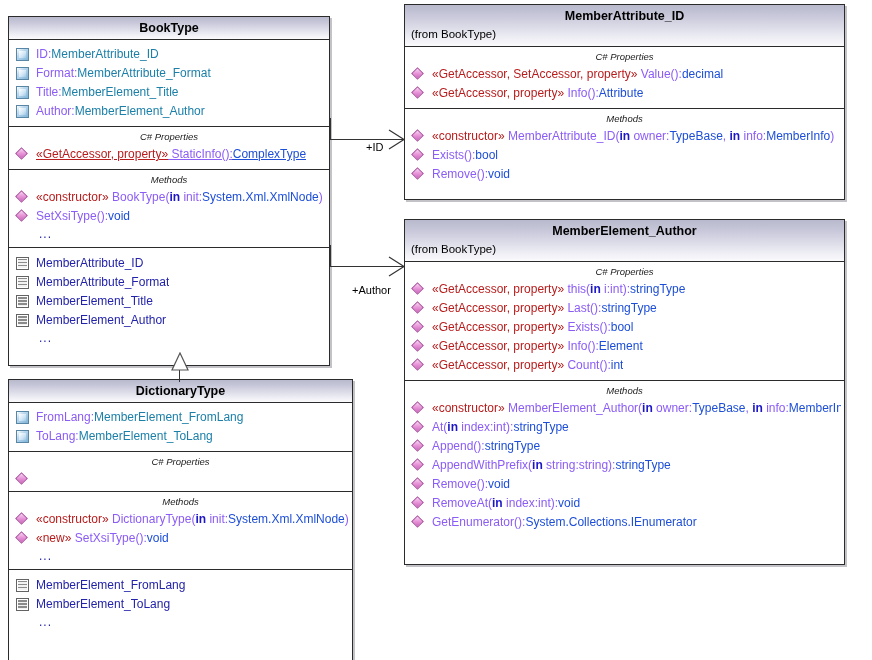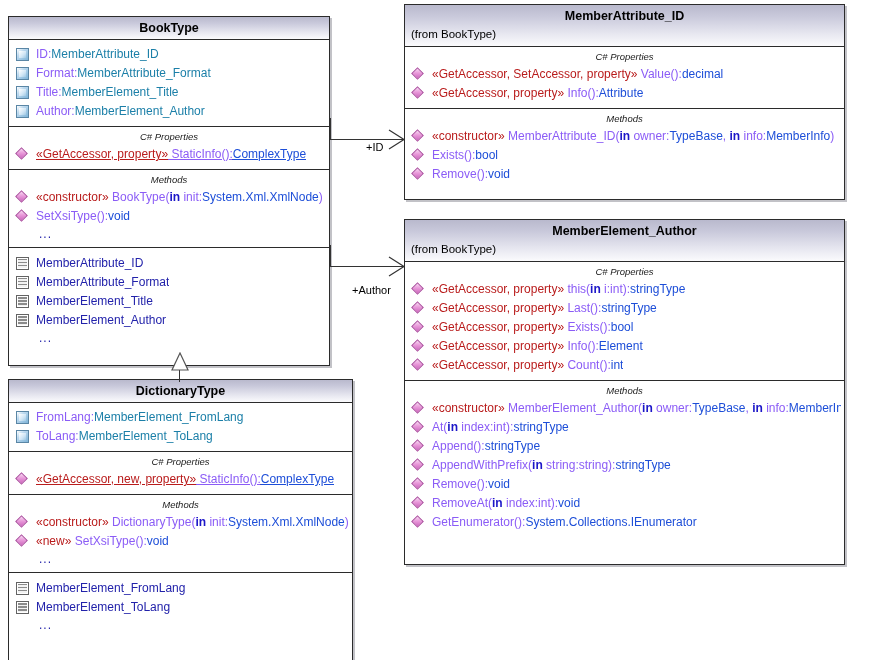--- a/index.html
+++ b/index.html
@@ -244,21 +244,20 @@
     <div class="row">
       <span class="ico ico-attribute"></span>
       <span class="txt"><span class="k-name">ToLang:</span><span class="k-attr">MemberElement_ToLang</span></span>
     </div>
   </div>
 
   <div class="compartment">
     <div class="compartment-label">C# Properties</div>
     <div class="row underline-row">
       <span class="ico ico-member"></span>
-      <span class="txt"><span class="k-stereo">«GetAccessor, new, property»</span><span class="k-name"> StaticInfo():</span><span class="k-type">ComplexType</span></span>
     </div>
   </div>
 
   <div class="compartment">
     <div class="compartment-label">Methods</div>
     <div class="row">
       <span class="ico ico-member"></span>
       <span class="txt"><span class="k-stereo">«constructor»</span><span class="k-name"> DictionaryType(</span><span class="k-in">in</span><span class="k-name"> init:</span><span class="k-type">System.Xml.XmlNode</span><span class="k-name">)</span></span>
     </div>
     <div class="row">

